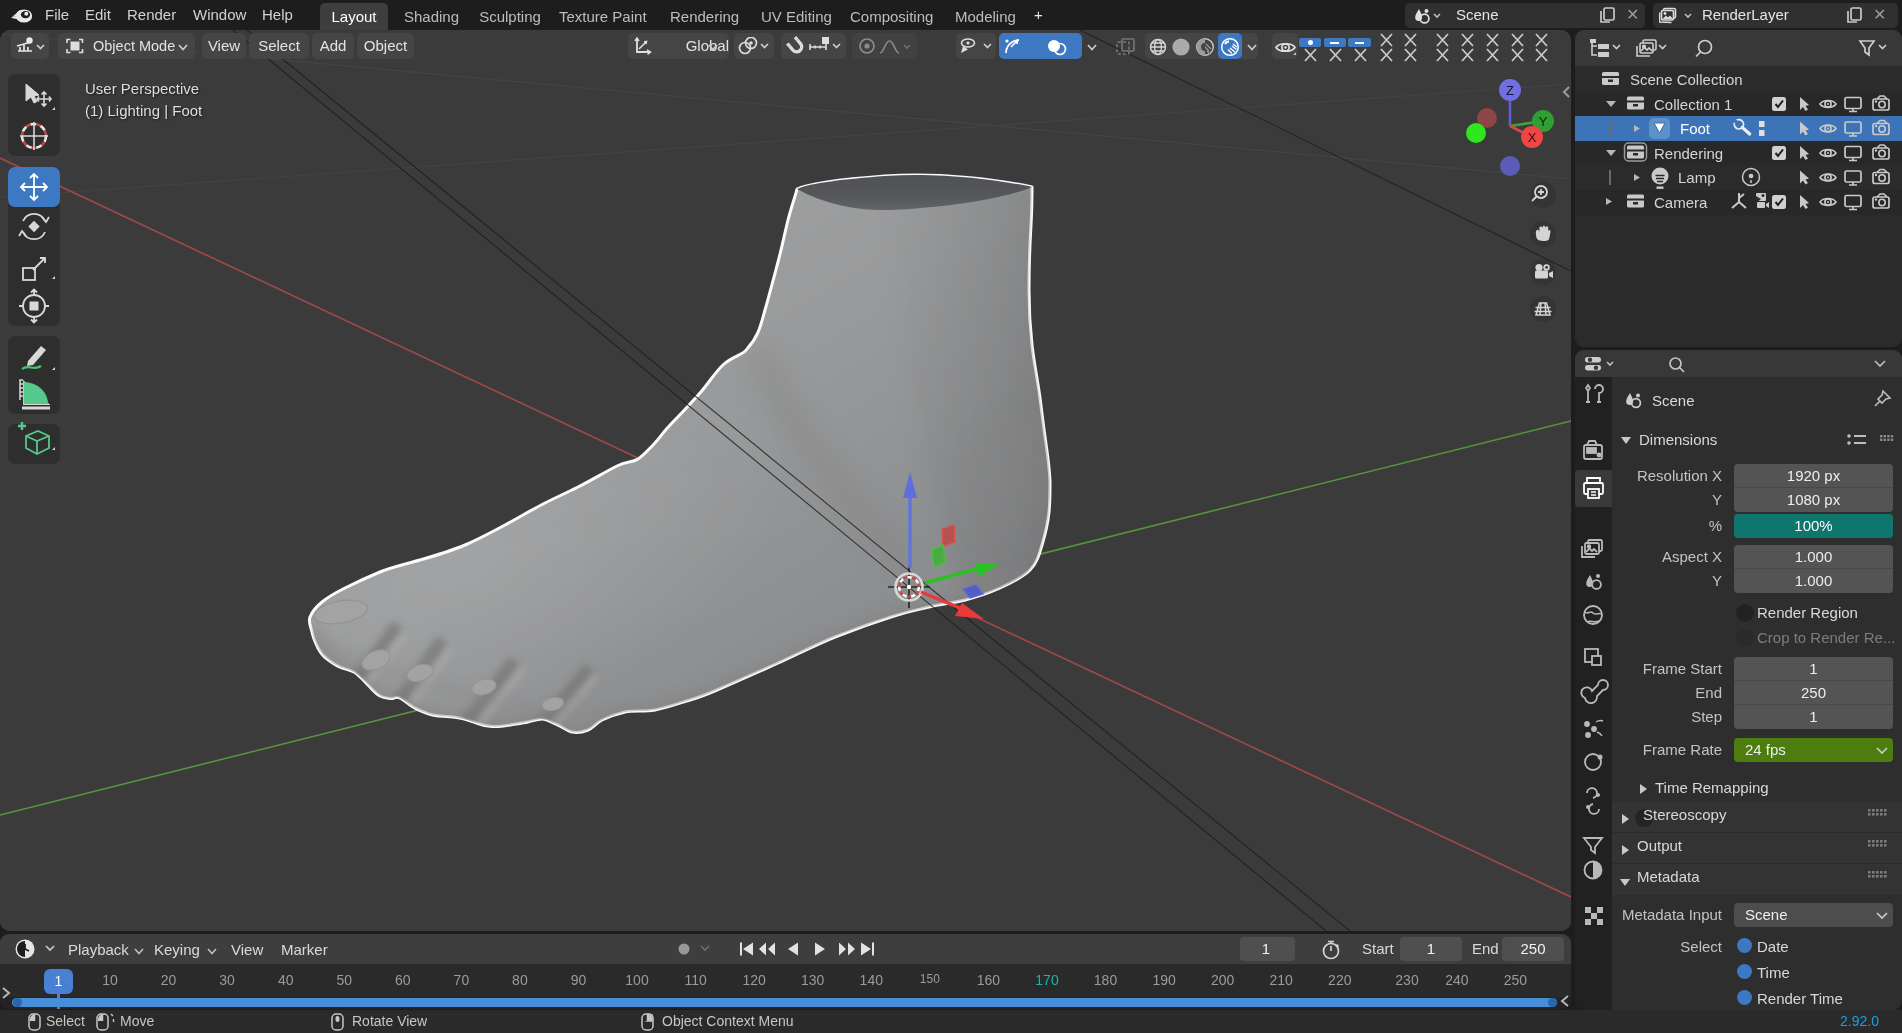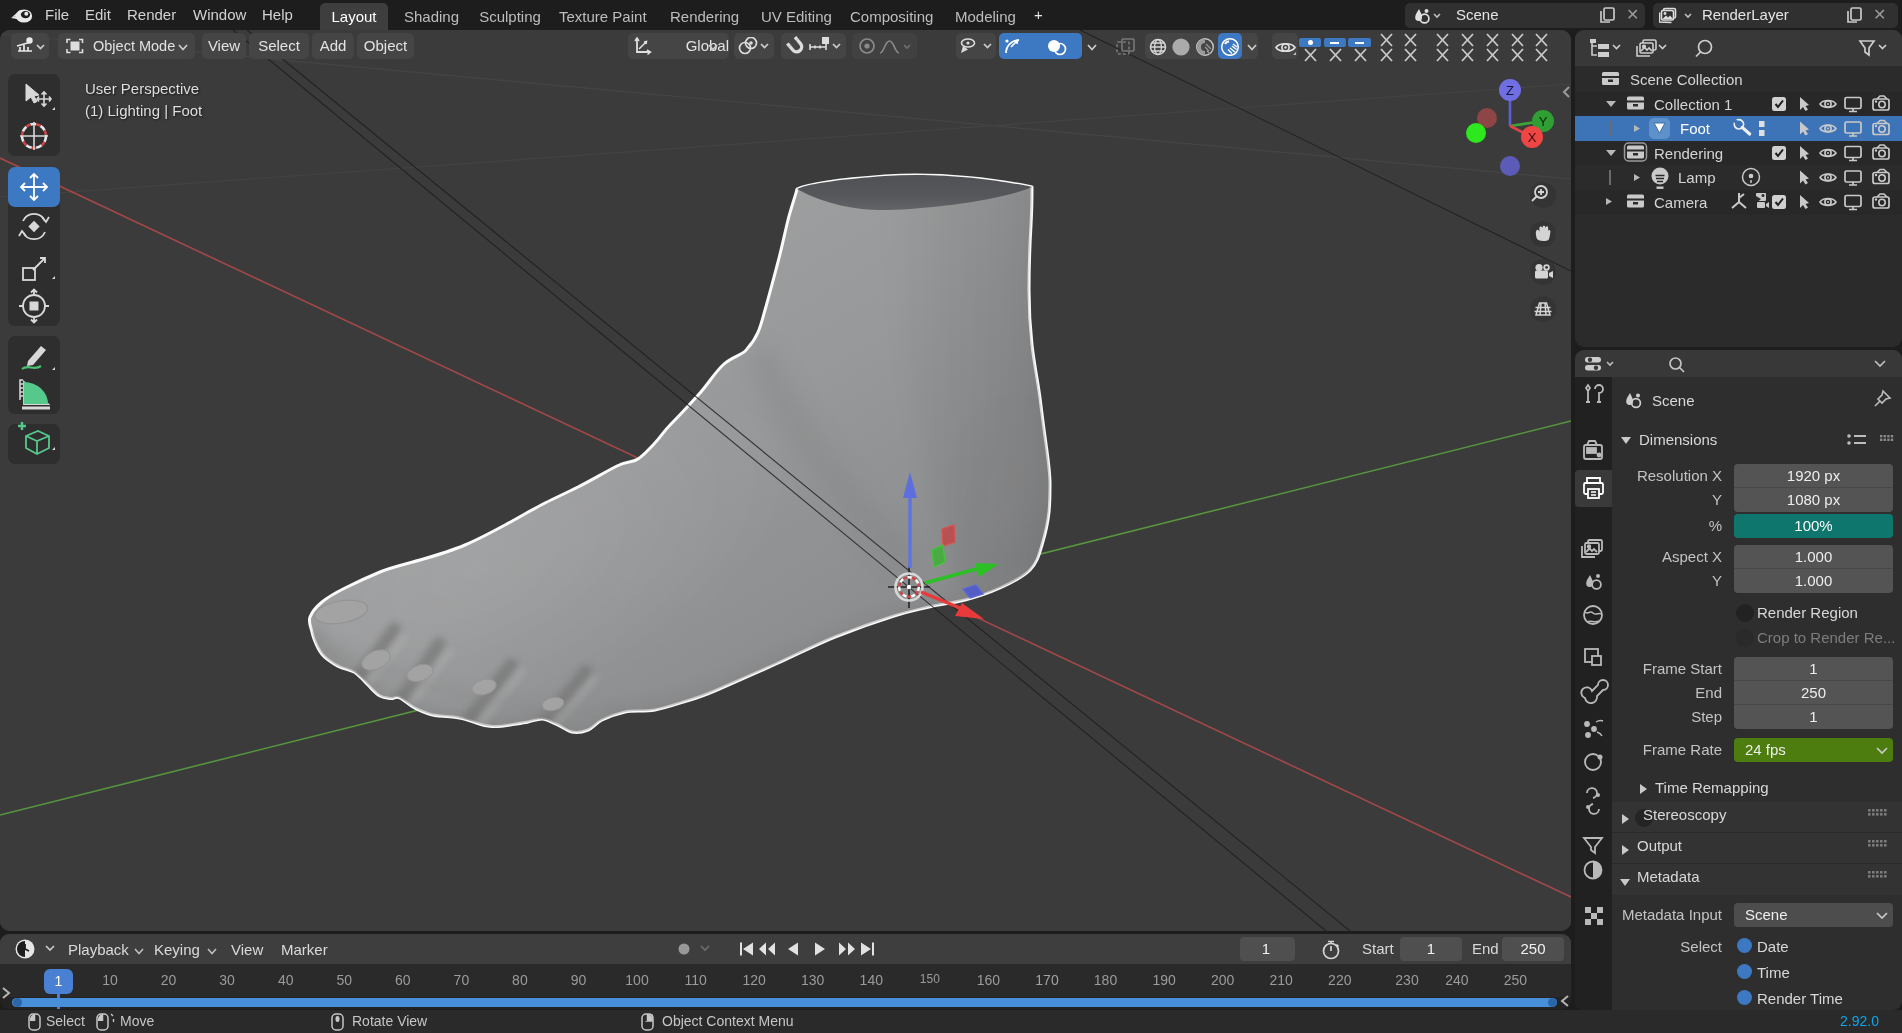--- a/index.html
+++ b/index.html
@@ -851,21 +851,21 @@
         <div class="abs" style="top:38px;left:461.4px;transform:translateX(-50%);color:#9b9b9b;font-size:14px">70</div>
         <div class="abs" style="top:38px;left:519.9px;transform:translateX(-50%);color:#9b9b9b;font-size:14px">80</div>
         <div class="abs" style="top:38px;left:578.5px;transform:translateX(-50%);color:#9b9b9b;font-size:14px">90</div>
         <div class="abs" style="top:38px;left:637.0px;transform:translateX(-50%);color:#9b9b9b;font-size:14px">100</div>
         <div class="abs" style="top:38px;left:695.6px;transform:translateX(-50%);color:#9b9b9b;font-size:14px">110</div>
         <div class="abs" style="top:38px;left:754.2px;transform:translateX(-50%);color:#9b9b9b;font-size:14px">120</div>
         <div class="abs" style="top:38px;left:812.7px;transform:translateX(-50%);color:#9b9b9b;font-size:14px">130</div>
         <div class="abs" style="top:38px;left:871.3px;transform:translateX(-50%);color:#9b9b9b;font-size:14px">140</div>
         <div class="abs" style="top:38px;left:929.8px;transform:translateX(-50%);color:#9b9b9b;font-size:12px">150</div>
         <div class="abs" style="top:38px;left:988.4px;transform:translateX(-50%);color:#9b9b9b;font-size:14px">160</div>
-        <div class="abs" style="top:38px;left:1047.0px;transform:translateX(-50%);color:#a3a3a3;font-size:14px">170</div>
+        <div class="abs" style="top:38px;left:1047.0px;transform:translateX(-50%);color:#14b8a6;font-size:14px">170</div>
         <div class="abs" style="top:38px;left:1105.5px;transform:translateX(-50%);color:#9b9b9b;font-size:14px">180</div>
         <div class="abs" style="top:38px;left:1164.1px;transform:translateX(-50%);color:#9b9b9b;font-size:14px">190</div>
         <div class="abs" style="top:38px;left:1222.6px;transform:translateX(-50%);color:#9b9b9b;font-size:14px">200</div>
         <div class="abs" style="top:38px;left:1281.2px;transform:translateX(-50%);color:#9b9b9b;font-size:14px">210</div>
         <div class="abs" style="top:38px;left:1339.8px;transform:translateX(-50%);color:#9b9b9b;font-size:14px">220</div>
         <div class="abs" style="top:38px;left:1407px;transform:translateX(-50%);color:#9b9b9b;font-size:14px">230</div>
         <div class="abs" style="top:38px;left:1456.9px;transform:translateX(-50%);color:#9b9b9b;font-size:14px">240</div>
         <div class="abs" style="top:38px;left:1515.4px;transform:translateX(-50%);color:#9b9b9b;font-size:14px">250</div>
       </div>
   

